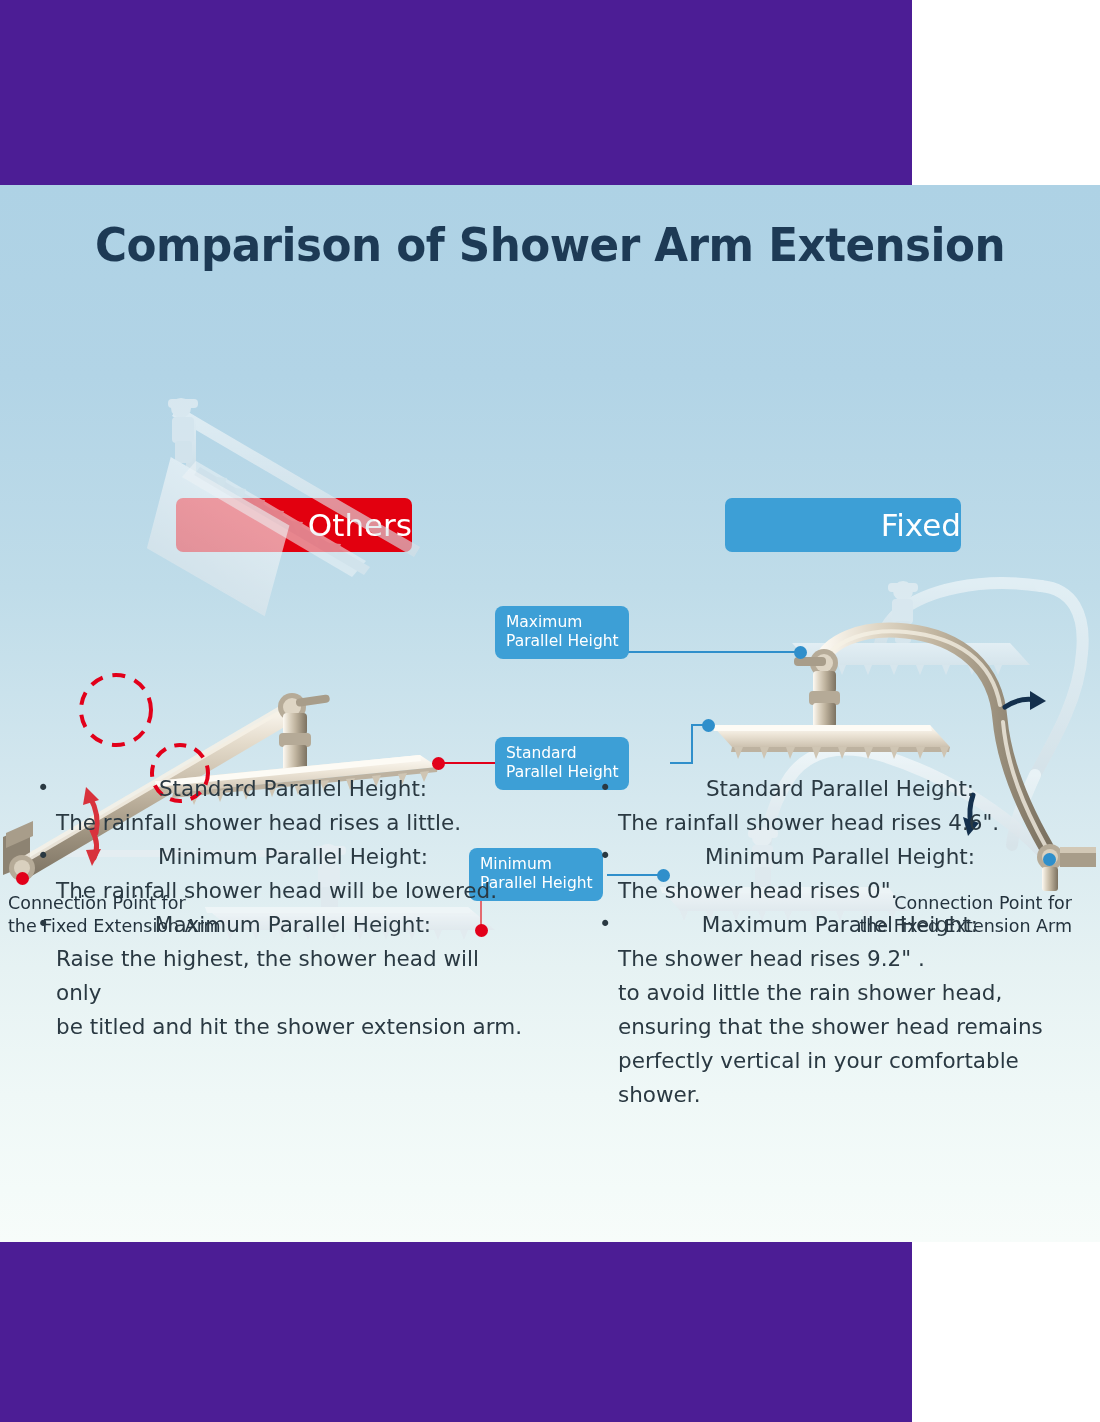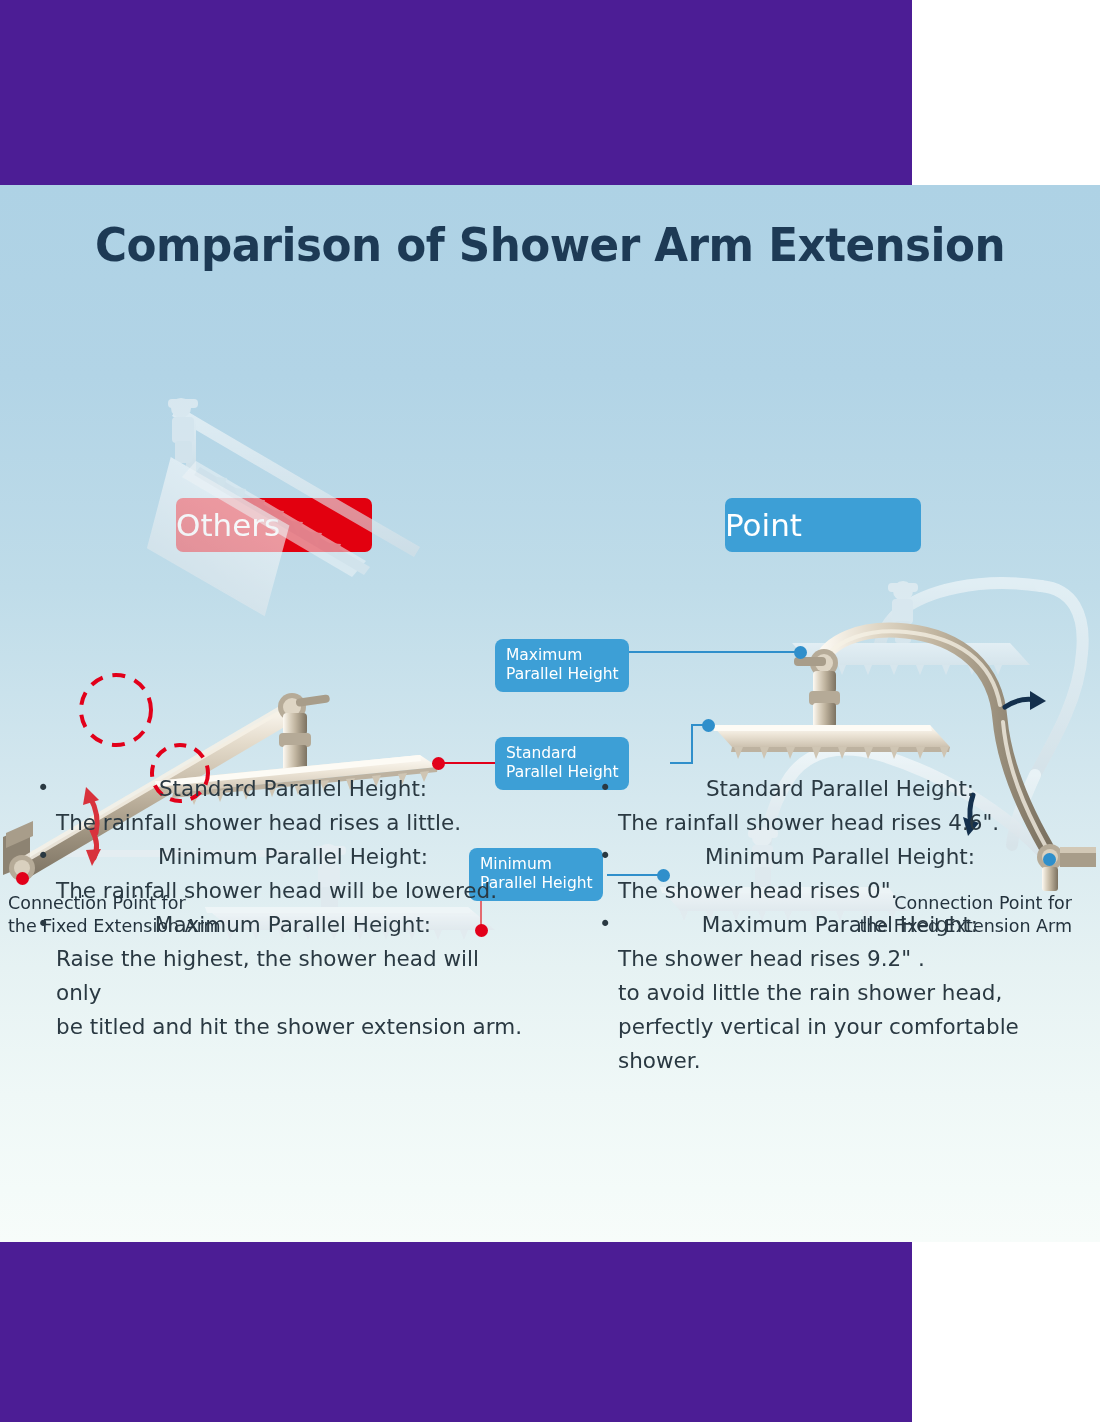--- a/index.html
+++ b/index.html
@@ -53,24 +53,25 @@
     letter-spacing: -0.6px;
     transform: scaleX(0.93);
     white-space: nowrap;
   }
 
   
   .badge {
     position: absolute;
     border-radius: 7px;
     color: #ffffff;
-    text-align: left;
+    text-align: right;
     font-size: 31px;
     line-height: 54px;
     height: 54px;
+    padding-left: 40px;
   }
   .badge-others {
     left: 176px;
     top: 313px;
     width: 196px;
     background: #e2000f;
   }
   .badge-ours {
     left: 725px;
     top: 313px;
@@ -83,21 +84,21 @@
     position: absolute;
     background: #3d9fd6;
     color: #ffffff;
     border-radius: 8px;
     padding: 7px 10px 8px 11px;
     font-size: 15.5px;
     line-height: 19px;
     z-index: 6;
     white-space: nowrap;
   }
-  .c-max  { left: 495px; top: 454px; }
+  .c-max  { left: 495px; top: 421px; }
   .c-std  { left: 495px; top: 552px; }
   .c-min  { left: 469px; top: 663px; }
   .dot      { position: absolute; width: 13px; height: 13px; border-radius: 50%; z-index: 7; }
   .blue     { background: #2f8fcb; }
   .red      { background: #e2001a; }
 
   
   .conn-cap {
     position: absolute;
     font-size: 17.5px;
@@ -141,21 +142,21 @@
 </style>
 </head>
 <body>
 
 <div class="page">
   <div class="panel">
 
     <div class="title">Comparison of Shower Arm Extension</div>
 
     <div class="badge badge-others">Others</div>
-    <div class="badge badge-ours">Point</div>
+    <div class="badge badge-ours">Fixed</div>
 
     <svg class="diagram" viewBox="0 0 1100 1057">
       <defs>
         <linearGradient id="metalArm" x1="0" y1="0" x2="0" y2="1">
           <stop offset="0%" stop-color="#fdfaf4"></stop>
           <stop offset="22%" stop-color="#e4dbcb"></stop>
           <stop offset="50%" stop-color="#c3b7a3"></stop>
           <stop offset="78%" stop-color="#9a8f7c"></stop>
           <stop offset="100%" stop-color="#7e7464"></stop>
         </linearGradient>
@@ -439,19 +440,20 @@
         <div class="b-item">
           <div class="b-head">Minimum Parallel Height:</div>
           <div class="b-sub">The shower head rises 0".</div>
         </div>
         <div class="b-item">
           <div class="b-head">Maximum Parallel Height:</div>
           <div class="b-sub">The shower head rises 9.2" .</div>
         </div>
         <div class="b-item">
           <div class="b-sub">to avoid little the rain shower head,</div>
+          <div class="b-sub">ensuring that the shower head remains</div>
           <div class="b-sub">perfectly vertical in your comfortable</div>
           <div class="b-sub">shower.</div>
         </div>
       </div>
 
   </div>
 </div>
 
 </body></html>

